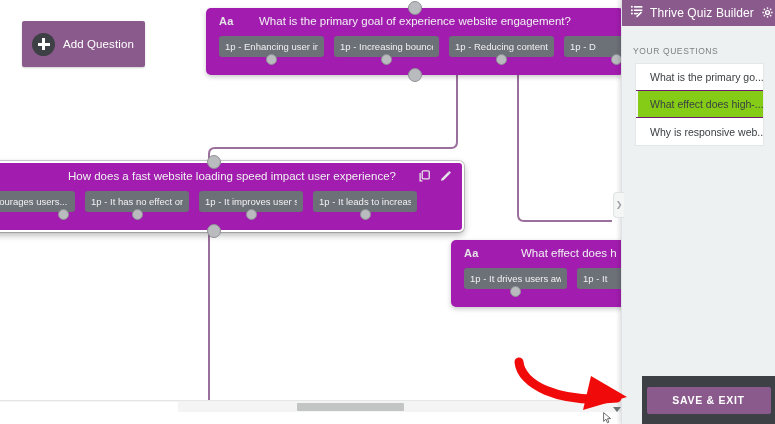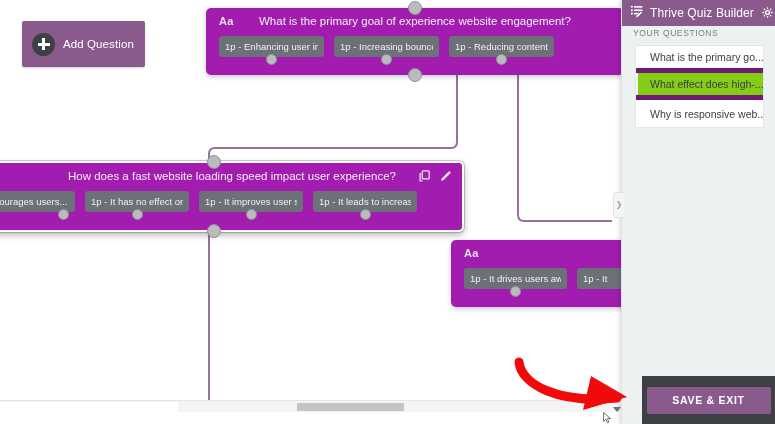--- a/index.html
+++ b/index.html
@@ -195,36 +195,36 @@
   #sb-header .gear { margin-left: 3px; }
   #sb-body {
     flex: 1 1 auto;
     position: relative;
     overflow: hidden;
   }
   #sb-section-label {
     color: #7b8285;
     font-size: 8.5px;
     letter-spacing: .6px;
-    padding: 2px 0 7px 11px;
+    padding: 20px 0 7px 11px;
   }
   #q-list {
     margin: 0 11px 0 13px;
     background: #ffffff;
     border: 1px solid #e4e7e7;
     box-sizing: border-box;
   }
   #q-list .qitem {
     height: 27px;
     display: flex;
     align-items: center;
     padding-left: 14px;
     font-size: 10.5px;
     color: #3c4043;
-    border-bottom: 5px solid #701a75;
+    border-bottom: 1px solid #701a75;
     white-space: nowrap;
     overflow: hidden;
     background: #ffffff;
     cursor: pointer;
     box-sizing: border-box;
   }
   #q-list .qitem:last-child { border-bottom: none; }
   #q-list .qitem.active {
     background: #84cc16;
     box-shadow: inset 2px 0 0 #f4f6f6;
@@ -357,20 +357,24 @@
         <div class="pill" style="width:105px;">
           <span class="ptext">1p - Enhancing user inte...</span>
           <span class="knob"></span>
         </div>
         <div class="pill" style="width:105px;">
           <span class="ptext">1p - Increasing bounce r...</span>
           <span class="knob"></span>
         </div>
         <div class="pill" style="width:105px;">
           <span class="ptext">1p - Reducing content va...</span>
+          <span class="knob"></span>
+        </div>
+        <div class="pill" style="width:105px;">
+          <span class="ptext" style="width:100%; text-align:left;">1p - D</span>
           <span class="knob"></span>
         </div>
       </div>
     </div>
 
     <div class="qnode selected" style="left:-44px; top:161px; width:508px;">
       <div class="nodeknob" style="left:249px; top:-8px;"></div>
       <div class="nodeknob" style="left:249px; bottom:-8px;"></div>
       <div class="qhead">
         <span class="qtitle" style="padding-left:44px;">How does a fast website loading speed impact user experience?</span>
@@ -405,20 +409,21 @@
         <div class="pill" style="width:104px;">
           <span class="ptext">1p - It leads to increas...</span>
           <span class="knob"></span>
         </div>
       </div>
     </div>
 
     <div class="qnode" style="left:451px; top:240px; width:230px;">
       <div class="qhead">
         <span class="aa">Aa</span>
+        <span class="qtitle" style="padding-left:70px; text-align:left;">What effect does h</span>
       </div>
       <div class="answers">
         <div class="pill" style="width:103px;">
           <span class="ptext">1p - It drives users awa...</span>
           <span class="knob"></span>
         </div>
         <div class="pill" style="width:103px;">
           <span class="ptext" style="width:100%; text-align:left;">1p - It</span>
         </div>
       </div>

